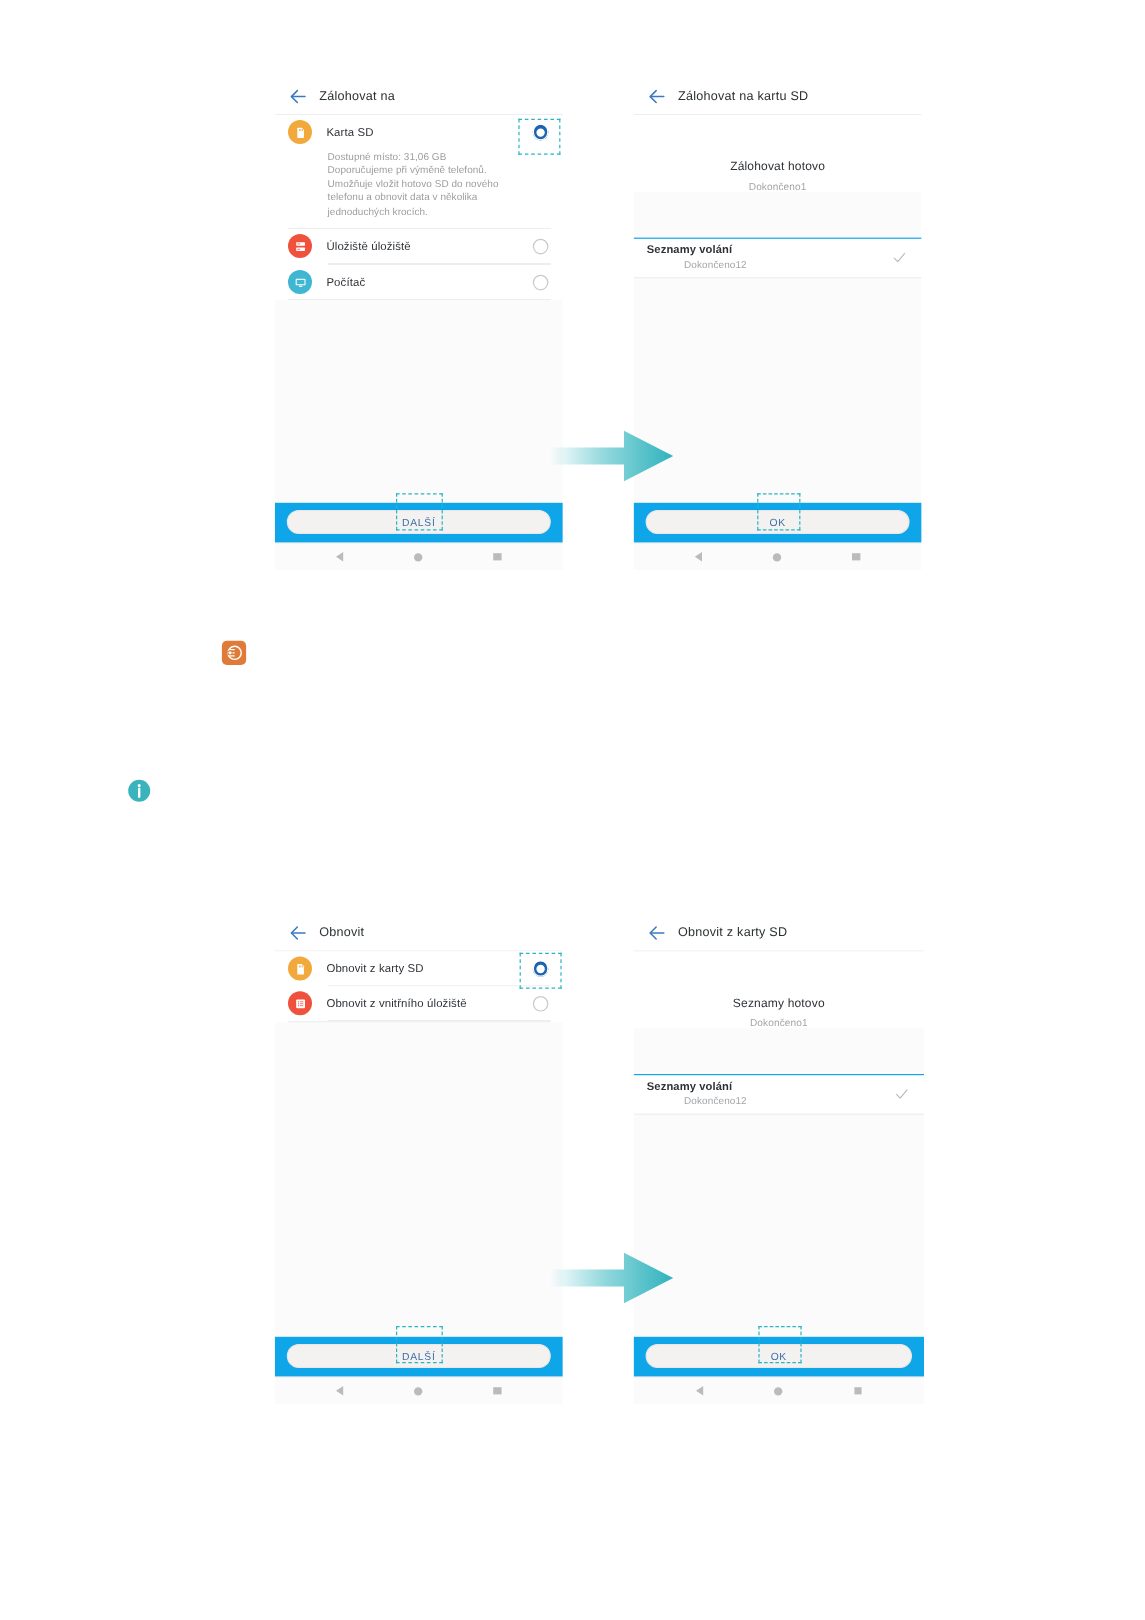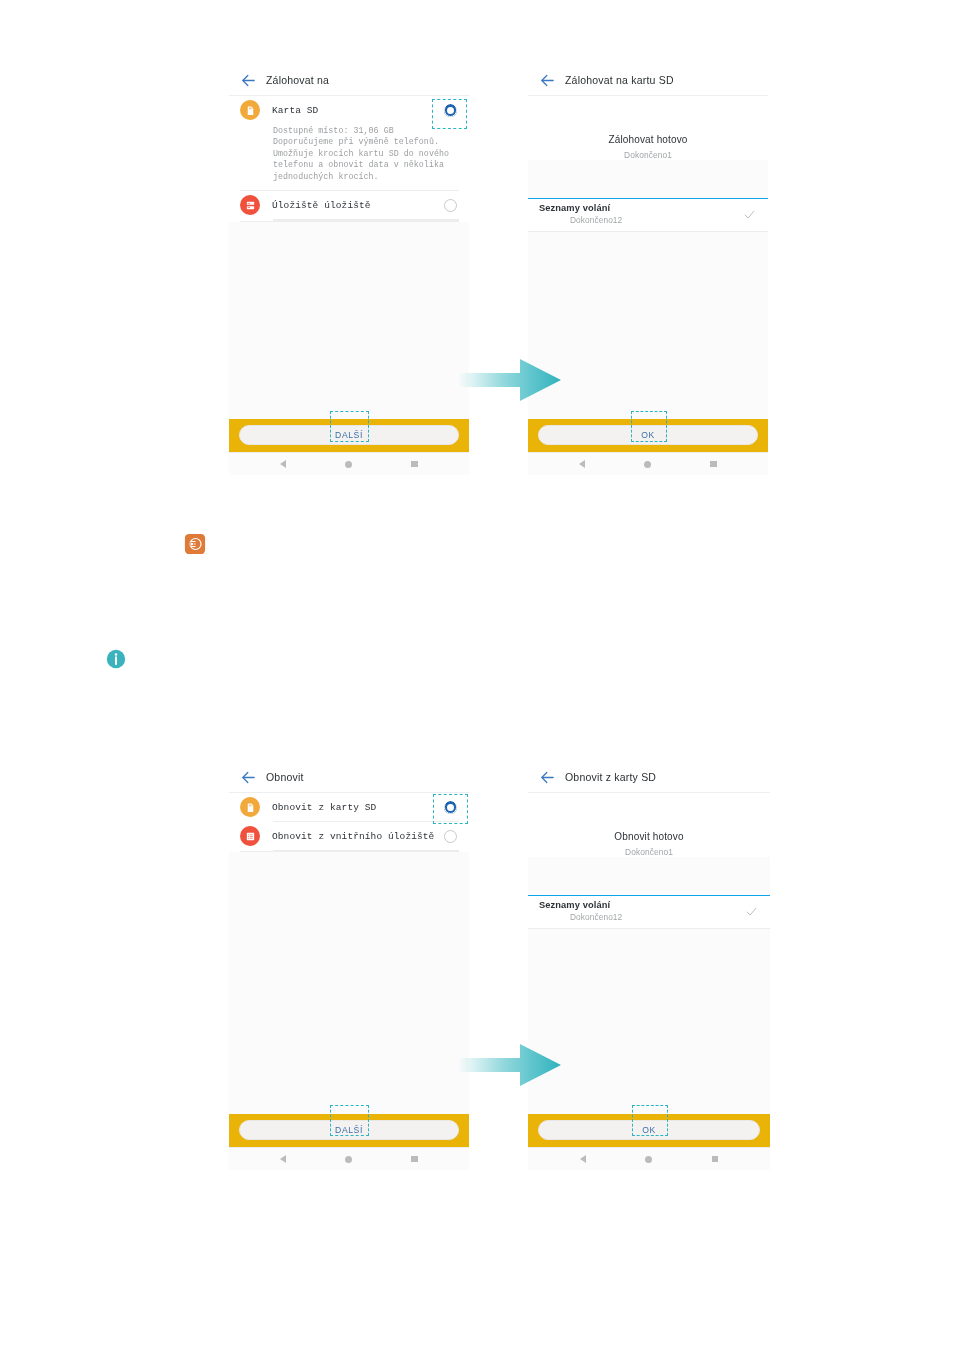--- a/index.html
+++ b/index.html
@@ -55,21 +55,20 @@
   }
 
   
   .body {
     flex: 1 1 auto;
     background: #fbfbfb;
     position: relative;
   }
   .list {
     background: #ffffff;
-    font-family: Liberation Mono, monospace;
   }
 
   
   .row {
     display: flex;
     align-items: center;
     padding: 0 12px 0 11px;
     height: 28px;
     position: relative;
     background: #ffffff;
@@ -191,21 +190,21 @@
   .check-icon {
     width: 13px;
     height: 13px;
     flex: 0 0 13px;
     display: block;
   }
 
   
   .action-area {
     flex: 0 0 auto;
-    background: #eab308;
+    background: #0ea5e9;
     padding: 6px 10px 7px 10px;
     position: relative;
   }
   .action-btn {
     height: 20px;
     border-radius: 10px;
     background: #f4f2f1;
     border: 1px solid #eae8e7;
     box-sizing: border-box;
     display: flex;
@@ -277,21 +276,21 @@
               <rect x="14.4" y="5.5" width="1.6" height="3.6" rx=".6" fill="#f2a93b"></rect>
             </svg>
           </span>
           <span class="row-label">Karta SD</span>
           <span class="radio checked"></span>
         </div>
 
         <div class="desc">
           <p>Dostupné místo: 31,06 GB</p>
           <p>Doporučujeme při výměně telefonů.</p>
-          <p>Umožňuje krocích kartu SD do nového</p>
+          <p>Umožňuje vložit hotovo SD do nového</p>
           <p>telefonu a obnovit data v několika</p>
           <p>jednoduchých krocích.</p>
         </div>
         <div class="row-divider full"></div>
 
         <div class="row">
           <span class="badge" style="background:#f0513c;">
             <svg width="11" height="11" viewBox="0 0 24 24">
               <rect x="4" y="4" width="16" height="6.4" rx="1.2" fill="#ffffff"></rect>
               <rect x="4" y="13.6" width="16" height="6.4" rx="1.2" fill="#ffffff"></rect>
@@ -299,20 +298,31 @@
               <rect x="6" y="16" width="5" height="1.5" fill="#f0513c"></rect>
             </svg>
           </span>
           <span class="row-label">Úložiště úložiště</span>
           <span class="radio"></span>
         </div>
         <div class="row-divider"></div>
 
         <div class="row-divider"></div>
 
+        <div class="row">
+          <span class="badge" style="background:#3fb6d2;">
+            <svg width="11" height="11" viewBox="0 0 24 24">
+              <rect x="3" y="5" width="18" height="12" rx="1.6" fill="#ffffff"></rect>
+              <rect x="5" y="7" width="14" height="8" fill="#3fb6d2"></rect>
+              <rect x="9" y="17.6" width="6" height="2.4" fill="#ffffff"></rect>
+            </svg>
+          </span>
+          <span class="row-label">Počítač</span>
+          <span class="radio"></span>
+        </div>
         <div class="row-divider full"></div>
 
       </div>
     </div>
 
     <div class="action-area">
       <div class="action-btn">DALŠÍ</div>
     </div>
 
     <div class="navbar">
@@ -462,21 +472,21 @@
     <div class="titlebar">
       <svg class="back-icon" viewBox="0 0 24 24">
         <path d="M11 5 L4 12 L11 19" fill="none" stroke="#3b78c3" stroke-width="1.8" stroke-linecap="round" stroke-linejoin="round"></path>
         <path d="M4.4 12 H20" fill="none" stroke="#3b78c3" stroke-width="1.8" stroke-linecap="round"></path>
       </svg>
       <div class="title-text">Obnovit z karty SD</div>
     </div>
 
     <div class="body">
       <div class="done-wrap">
-        <p class="done-title">Obnovit hotovo</p>
+        <p class="done-title">Seznamy hotovo</p>
         <p class="done-sub">Dokončeno1</p>
       </div>
       <div class="done-gap"></div>
       <div class="done-item">
         <div class="done-item-txt">
           <div class="done-item-title">Seznamy volání</div>
           <div class="done-item-sub">Dokončeno12</div>
         </div>
         <svg class="check-icon" viewBox="0 0 24 24">
           <path d="M4 13 L9.5 18.5 L20 6" fill="none" stroke="#b4b7b9" stroke-width="1.7" stroke-linecap="round" stroke-linejoin="round"></path>

